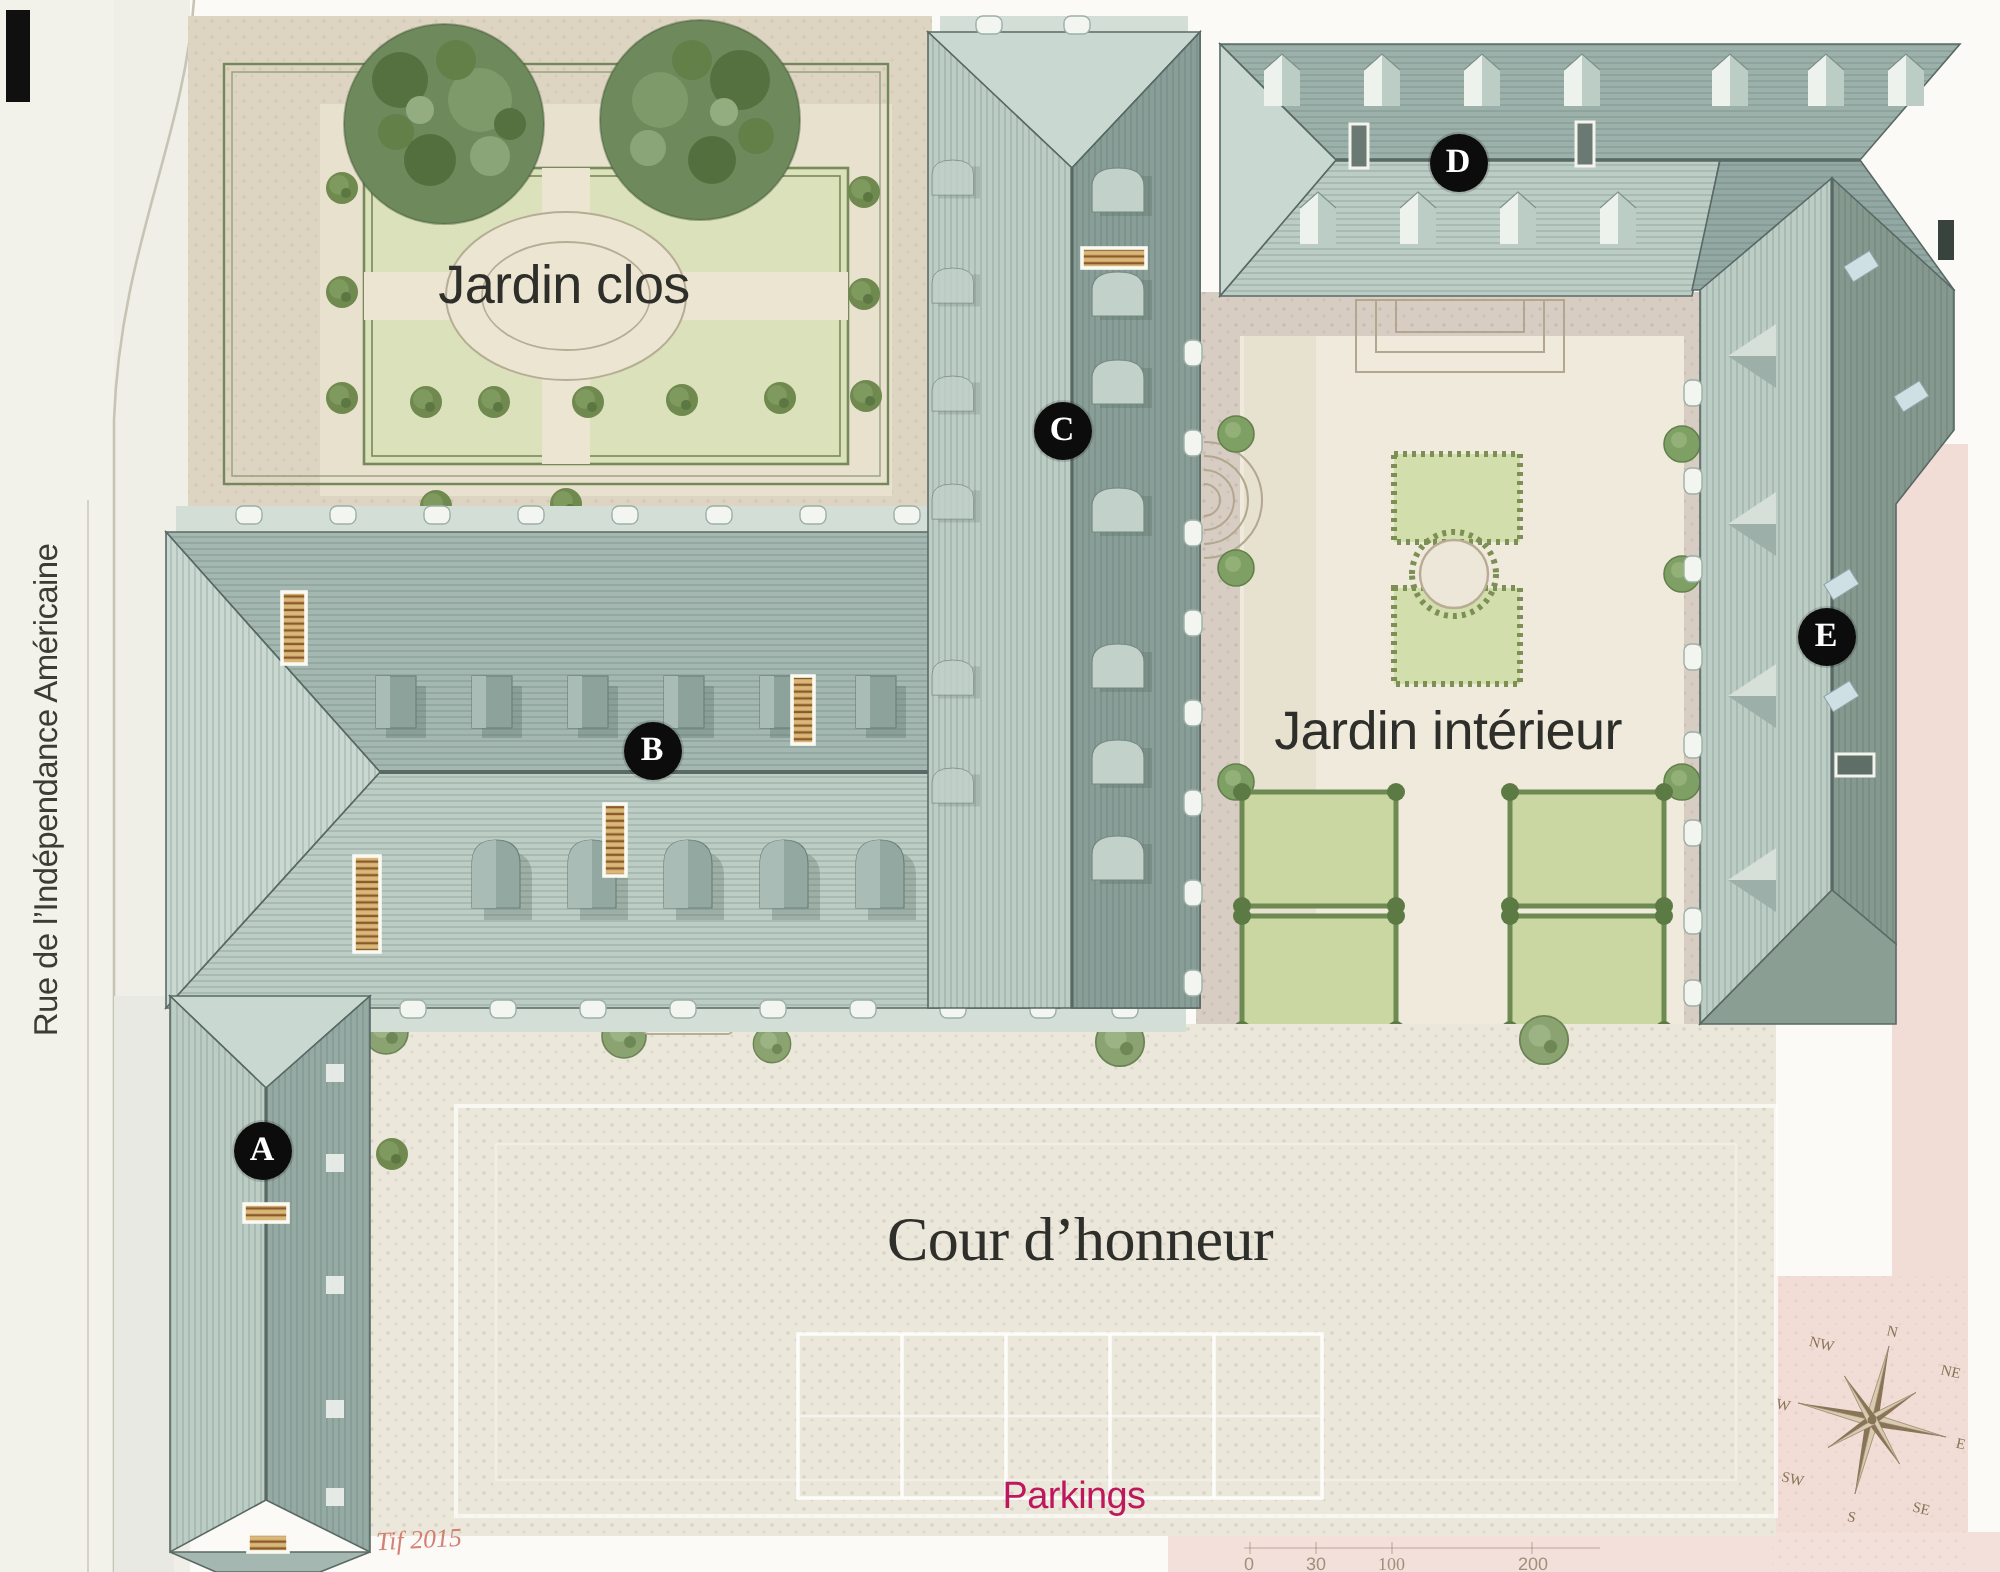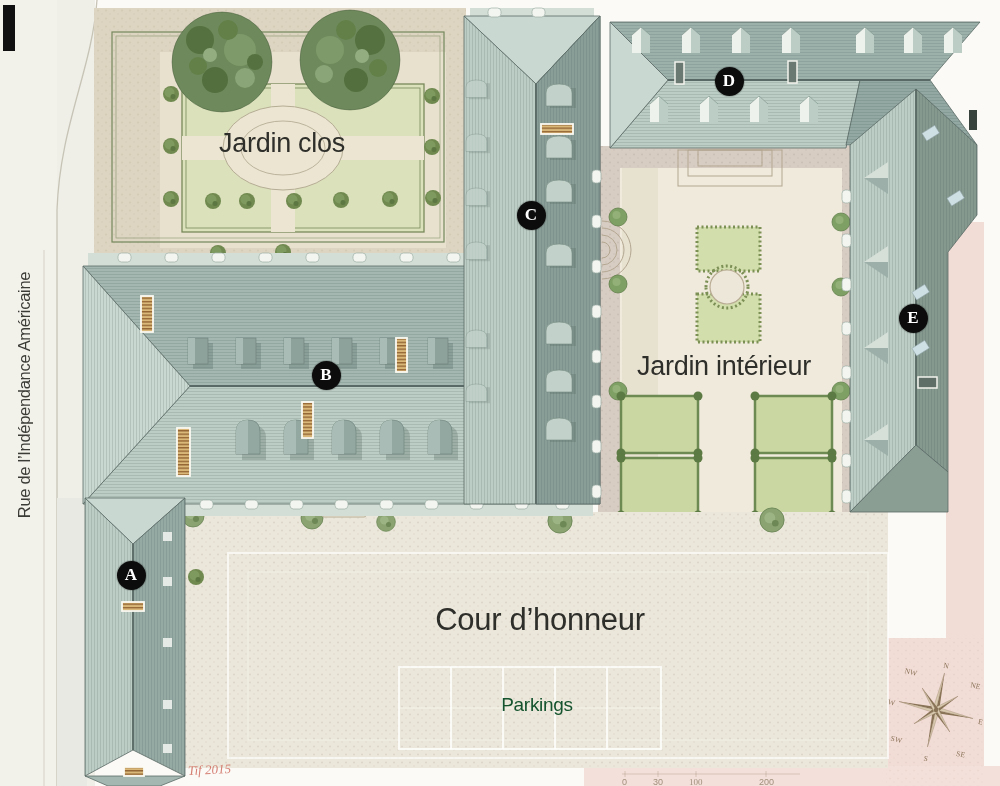--- a/index.html
+++ b/index.html
@@ -3,22 +3,22 @@
 <meta charset="utf-8">
 <style>
   html,body{margin:0;padding:0;background:#e8e8e8;}
   #stage{position:relative;width:1000px;height:786px;overflow:hidden;background:#fbfaf6;
          font-family:"Liberation Sans",sans-serif;}
   #scene{position:absolute;left:0;top:0;}
   .plan-label{position:absolute;transform:translate(-50%,-50%);color:#2e2e2a;
               letter-spacing:-0.3px;white-space:nowrap;}
   .lbl-jc{font-size:27px;}
   .lbl-ji{font-size:27px;}
-  .lbl-ch{font-size:31px;}
-  .lbl-pk{font-size:19px;color:#14532d;}
+  .lbl-ch{font-size:31px;font-family:Liberation Serif, serif;}
+  .lbl-pk{font-size:19px;color:#be185d;margin-top:44px;}
   .lbl-street{font-size:16.5px;color:#3c3c37;transform:translate(-50%,-50%) rotate(-90deg);}
   .marker{position:absolute;width:29px;height:29px;border-radius:50%;background:#0c0c0c;
           color:#ffffff;font-family:"Liberation Serif",serif;font-weight:bold;font-size:17px;
           display:flex;align-items:center;justify-content:center;box-shadow:0 0 0 1px rgba(0,0,0,.15);}
   .scale-num{position:absolute;font-size:9px;color:#a08f7c;}
   .signature{position:absolute;left:188px;top:762px;font-family:"Liberation Serif",serif;
              font-style:italic;font-size:13px;color:#cf6b5e;transform:rotate(-3deg);opacity:.85;}
   .corner-mark{position:absolute;left:3px;top:5px;width:12px;height:46px;background:#101010;}
 </style>
 </head>

